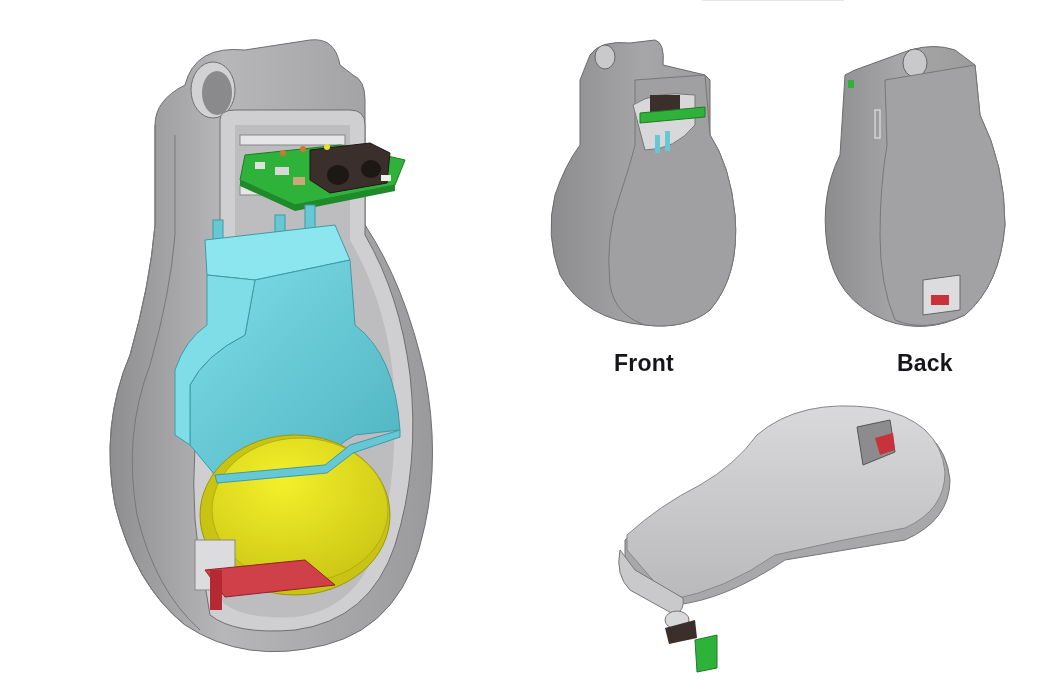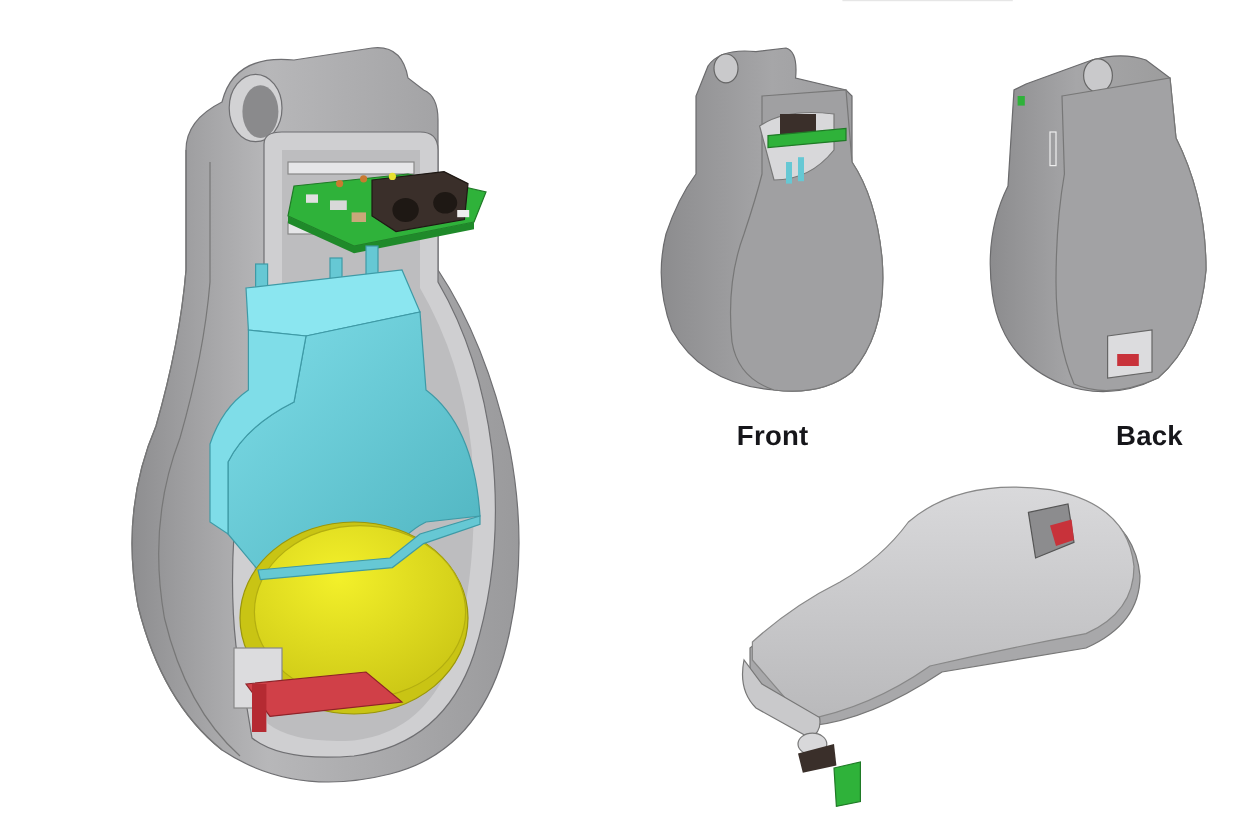--- a/index.html
+++ b/index.html
@@ -116,21 +116,21 @@
     </defs>
     <path d="M40 35 L95 15 Q120 8 140 15 L160 30 L165 80 Q190 130 190 190 Q185 250 150 280 Q110 300 70 285 Q20 265 12 210 Q5 160 25 120 L30 40 Z" fill="url(#bG)" stroke="#6a6a6c"></path>
     <ellipse cx="100" cy="28" rx="12" ry="14" fill="#c9c9cb" stroke="#666"></ellipse>
     <path d="M70 45 L160 30 L165 80 Q190 130 190 190 Q185 250 150 280 Q110 298 80 285 Q65 250 65 200 Q65 150 72 110 Z" fill="#a2a2a4" stroke="#777"></path>
     <rect x="33" y="45" width="6" height="8" fill="#2fb23a"></rect>
     <rect x="60" y="75" width="5" height="28" fill="none" stroke="#eee"></rect>
     <polygon points="108,245 145,240 145,275 108,280" fill="#dcdcde" stroke="#666"></polygon>
     <rect x="116" y="260" width="18" height="10" fill="#c8323a"></rect>
   </svg>
 </div>
-<div class="caption" style="left:930px; top:350px;">Back</div>
+<div class="caption" style="left:897px; top:350px;">Back</div>
 
 <div class="view" style="left:605px; top:400px;">
   <svg width="380" height="290" viewBox="0 0 380 290">
     <defs>
       <linearGradient id="tG" x1="0" x2="0" y1="0" y2="1">
         <stop offset="0" stop-color="#d9d9db"></stop>
         <stop offset="1" stop-color="#b9b9bb"></stop>
       </linearGradient>
     </defs>
     <path d="M20 175 L70 205 Q120 200 180 160 Q240 150 300 140 Q345 120 345 80 Q340 25 270 10 Q190 0 150 40 Q130 70 90 95 Q50 115 20 140 Z" fill="#a8a8aa" stroke="#777"></path>

